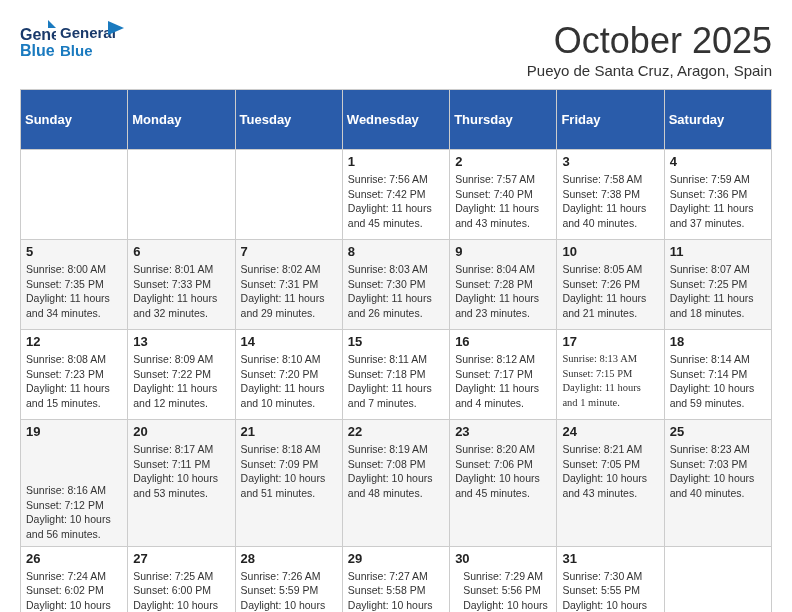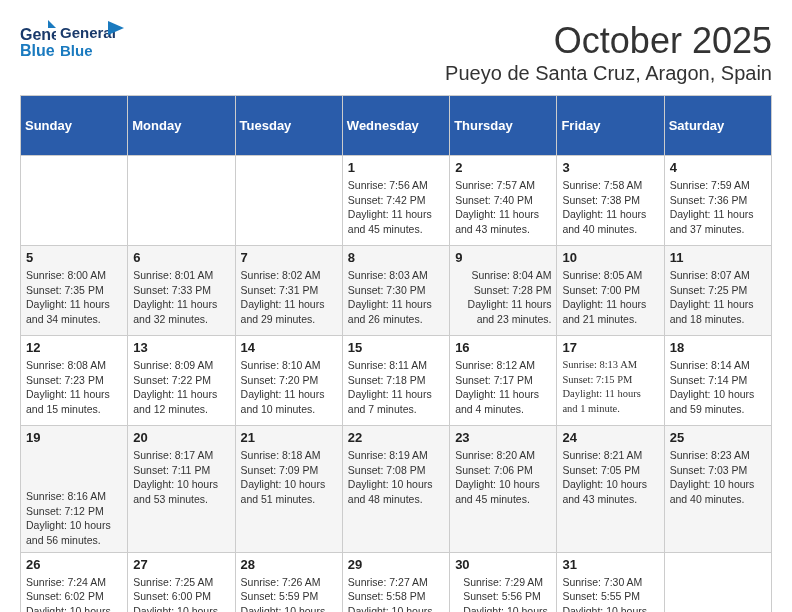--- a/index.html
+++ b/index.html
@@ -23,21 +23,21 @@
     .title-block {
       text-align: right;
       margin-left: 27px;
     }
     .month-title {
       font-size: 36px;
       color: #333;
       font-weight: normal;
     }
     .location {
-      font-size: 20px;
+      font-size: 15px;
       color: #333;
     }
     table {
       width: 100%;
       border-collapse: collapse;
       table-layout: fixed;
     }
     thead tr th {
       background-color: #2a5caa;
       color: #fff;
@@ -173,29 +173,29 @@
         </td>
         <td>
           <div class="day-number">8</div>
           <div class="day-info" style="white-space: pre-line;">Sunrise: 8:03 AM
 Sunset: 7:30 PM
 Daylight: 11 hours
 and 26 minutes.</div>
         </td>
         <td>
           <div class="day-number">9</div>
-          <div class="day-info" style="white-space: pre-line; text-align: right;">Sunrise: 8:04 AM
+          <div class="day-info" style="white-space: pre-line;">Sunrise: 8:04 AM
 Sunset: 7:28 PM
 Daylight: 11 hours
 and 23 minutes.</div>
         </td>
         <td>
           <div class="day-number">10</div>
           <div class="day-info" style="white-space: pre-line;">Sunrise: 8:05 AM
-Sunset: 7:00 PM
+Sunset: 7:26 PM
 Daylight: 11 hours
 and 21 minutes.</div>
         </td>
         <td>
           <div class="day-number">11</div>
           <div class="day-info" style="white-space: pre-line;">Sunrise: 8:07 AM
 Sunset: 7:25 PM
 Daylight: 11 hours
 and 18 minutes.</div>
         </td>

